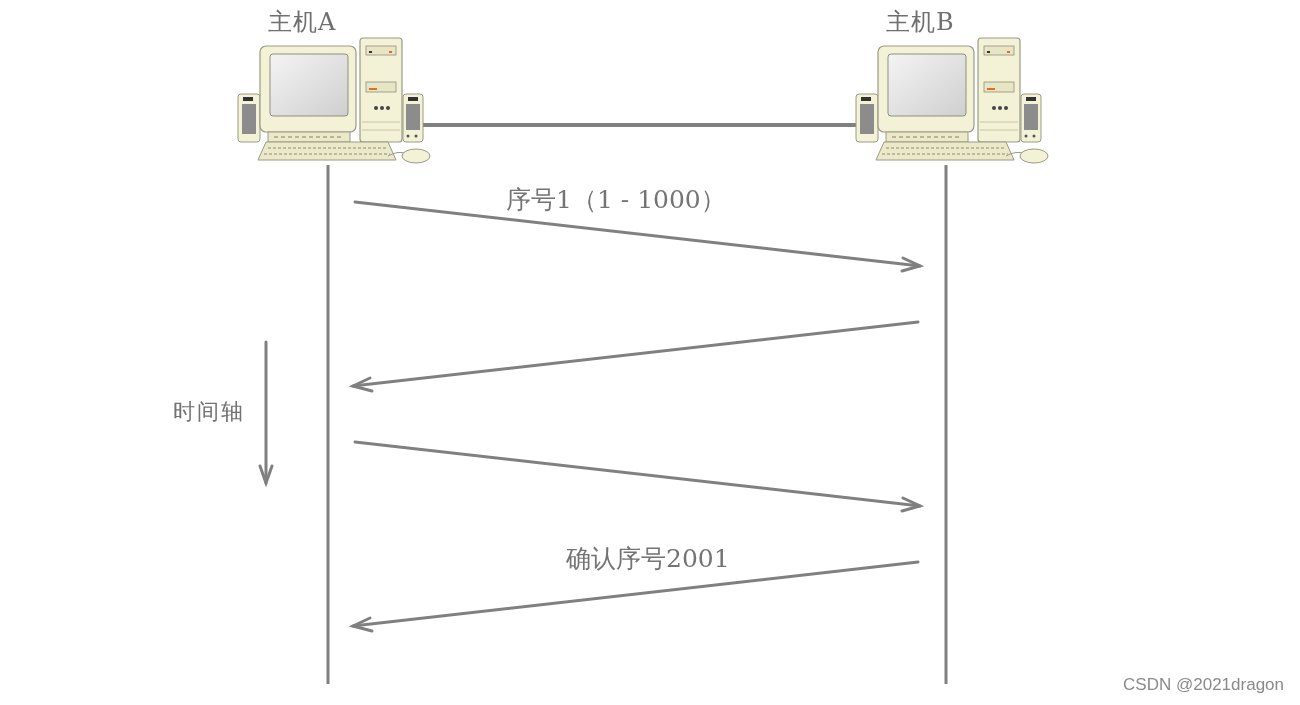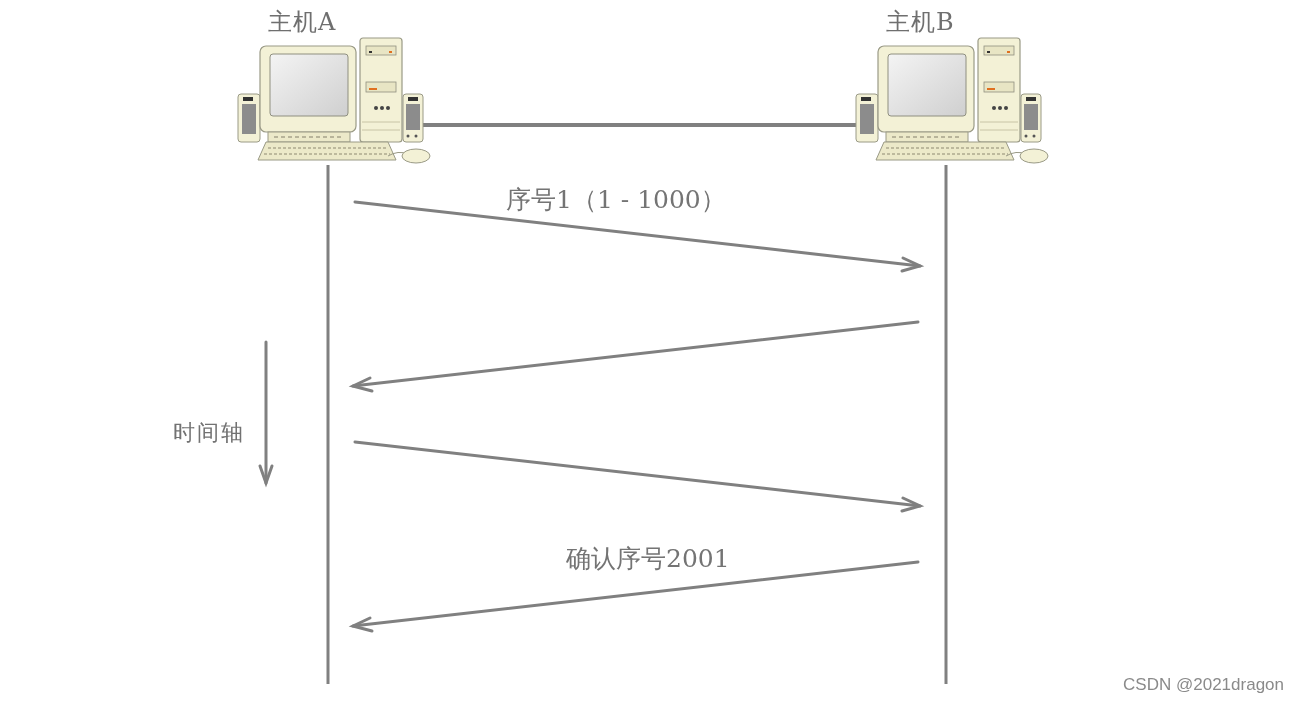--- a/index.html
+++ b/index.html
@@ -94,16 +94,16 @@
       <polyline points="260,466 266,483 272,466"></polyline>
     </g>
   </svg>
 
   <div class="host-label" style="left:268px; top:6px;">主机A</div>
   <div class="host-label" style="left:886px; top:6px;text-align:right;">主机B</div>
 
   <div class="msg-label" style="left:506px; top:183px;">序号1（1 - 1000）</div>
   <div class="msg-label" style="left:566px; top:542px;">确认序号2001</div>
 
-  <div class="axis-label" style="left:173px; top:418px;">时间轴</div>
+  <div class="axis-label" style="left:173px; top:397px;">时间轴</div>
 
   <div class="watermark">CSDN @2021dragon</div>
 </div>
 
 </body></html>

